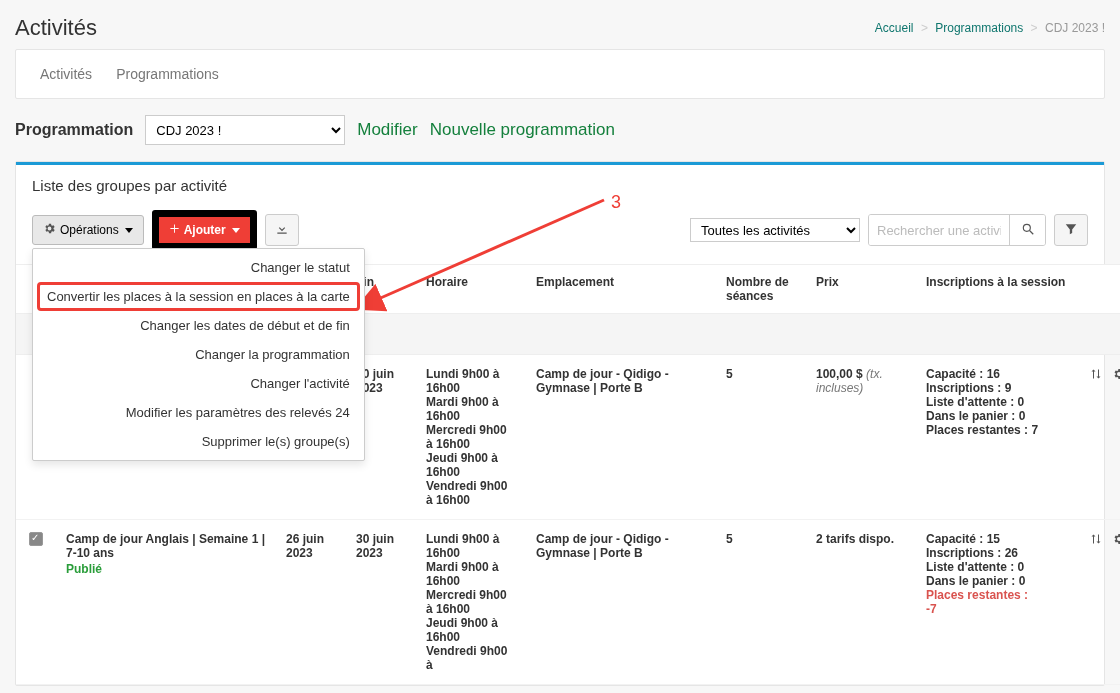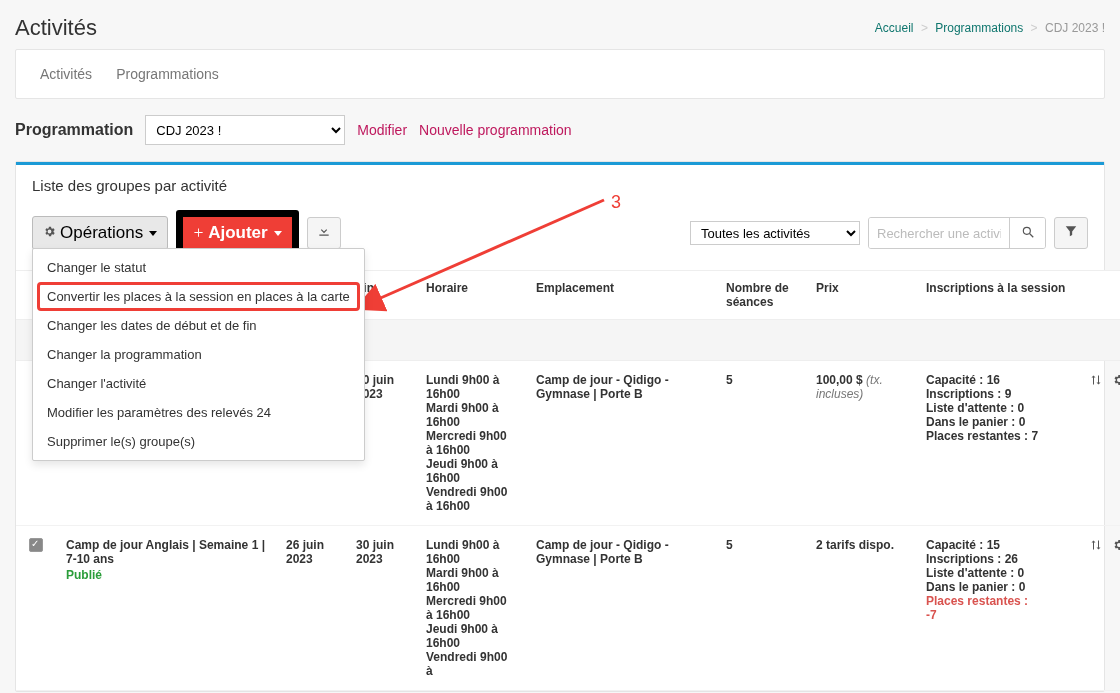--- a/index.html
+++ b/index.html
@@ -14,40 +14,40 @@
 
     .white-card { background: #fff; border: 1px solid #e5e5e5; border-radius: 2px; }
 
     .tab-card { padding: 0; margin-bottom: 12px; }
     .tabs { display: flex; padding: 0 12px; }
     .tab { padding: 16px 12px; font-size: 14px; color: #777; cursor: pointer; }
 
     .prog-bar { display: flex; align-items: center; gap: 12px; margin-bottom: 12px; padding: 4px 0; }
     .prog-label { font-size: 16px; font-weight: 700; }
     select.prog-select { height: 30px; padding: 2px 6px; font-size: 13px; border: 1px solid #ccc; background: #fff; min-width: 200px; }
-    .link { color: #be185d; font-size: 14px; text-decoration: none; cursor: pointer; }
+    .link { color: #15803d; font-size: 17px; text-decoration: none; cursor: pointer; }
 
     .accent-bar { height: 3px; background: #1b9ad6; }
     .list-panel { }
     .panel-title { padding: 12px 16px 10px 16px; font-size: 15px; color: #333; }
 
     .toolbar { display: flex; align-items: center; padding: 6px 16px 14px 16px; gap: 8px; position: relative; }
     .toolbar-left { display: flex; align-items: center; gap: 8px; }
     .toolbar-right { margin-left: auto; display: flex; align-items: center; gap: 8px; }
 
-    .btn { display: inline-flex; align-items: center; gap: 4px; border: 1px solid #ccc; background: #f5f5f5; padding: 6px 10px; font-size: 17px; border-radius: 3px; cursor: pointer; }
+    .btn { display: inline-flex; align-items: center; gap: 4px; border: 1px solid #ccc; background: #f5f5f5; padding: 6px 10px; font-size: 12px; border-radius: 3px; cursor: pointer; }
     .btn .caret { margin-left: 2px; }
     .btn-grey { background: #e8e8e8; border-color:#bbb; }
     .btn-red { background: #ef3e36; color: #fff; border: 7px solid #000000; font-weight: 600; }
     .btn-icon-only { width: 34px; height: 32px; justify-content: center; padding:0; }
 
     .gear-icon, .plus-icon, .download-icon, .search-icon, .funnel-icon, .updown-icon { display:inline-block; }
     .caret { display:inline-block; width:0; height:0; border-left:4px solid transparent; border-right:4px solid transparent; border-top:5px solid currentColor; }
 
-    .dropdown-menu { position: absolute; top: 44px; left: 16px; min-width: 310px; background: #fff; border: 1px solid #ccc; border-radius: 2px; box-shadow: 0 4px 8px rgba(0,0,0,0.1); padding: 4px 0; z-index: 50; }
+    .dropdown-menu { position: absolute; top: 44px; left: 16px; min-width: 310px; background: #fff; border: 1px solid #ccc; border-radius: 2px; box-shadow: 0 4px 8px rgba(0,0,0,0.1); padding: 4px 0; z-index: 50; text-align: right; }
     .dropdown-menu .item { padding: 7px 14px; font-size: 13px; color: #333; cursor: pointer; white-space: nowrap; }
     .dropdown-menu .item.highlight-box { position: relative; }
     .dropdown-menu .item.highlight-box::after {
       content:""; position:absolute; left:4px; right:4px; top:0; bottom:0; border:3px solid #ef3e36; border-radius:4px; pointer-events:none;
     }
 
     select.filter-select { height: 24px; padding: 2px 6px; font-size: 13px; border: 1px solid #ccc; background: #fff; min-width: 170px; }
     .search-box { display:flex; border:1px solid #ccc; border-radius:3px; overflow:hidden; height:32px; background:#fff; }
     .search-box input { border:none; padding:4px 8px; font-size:13px; width:140px; outline:none; color:#888; }
     .search-box input::placeholder { color:#bbb; }

